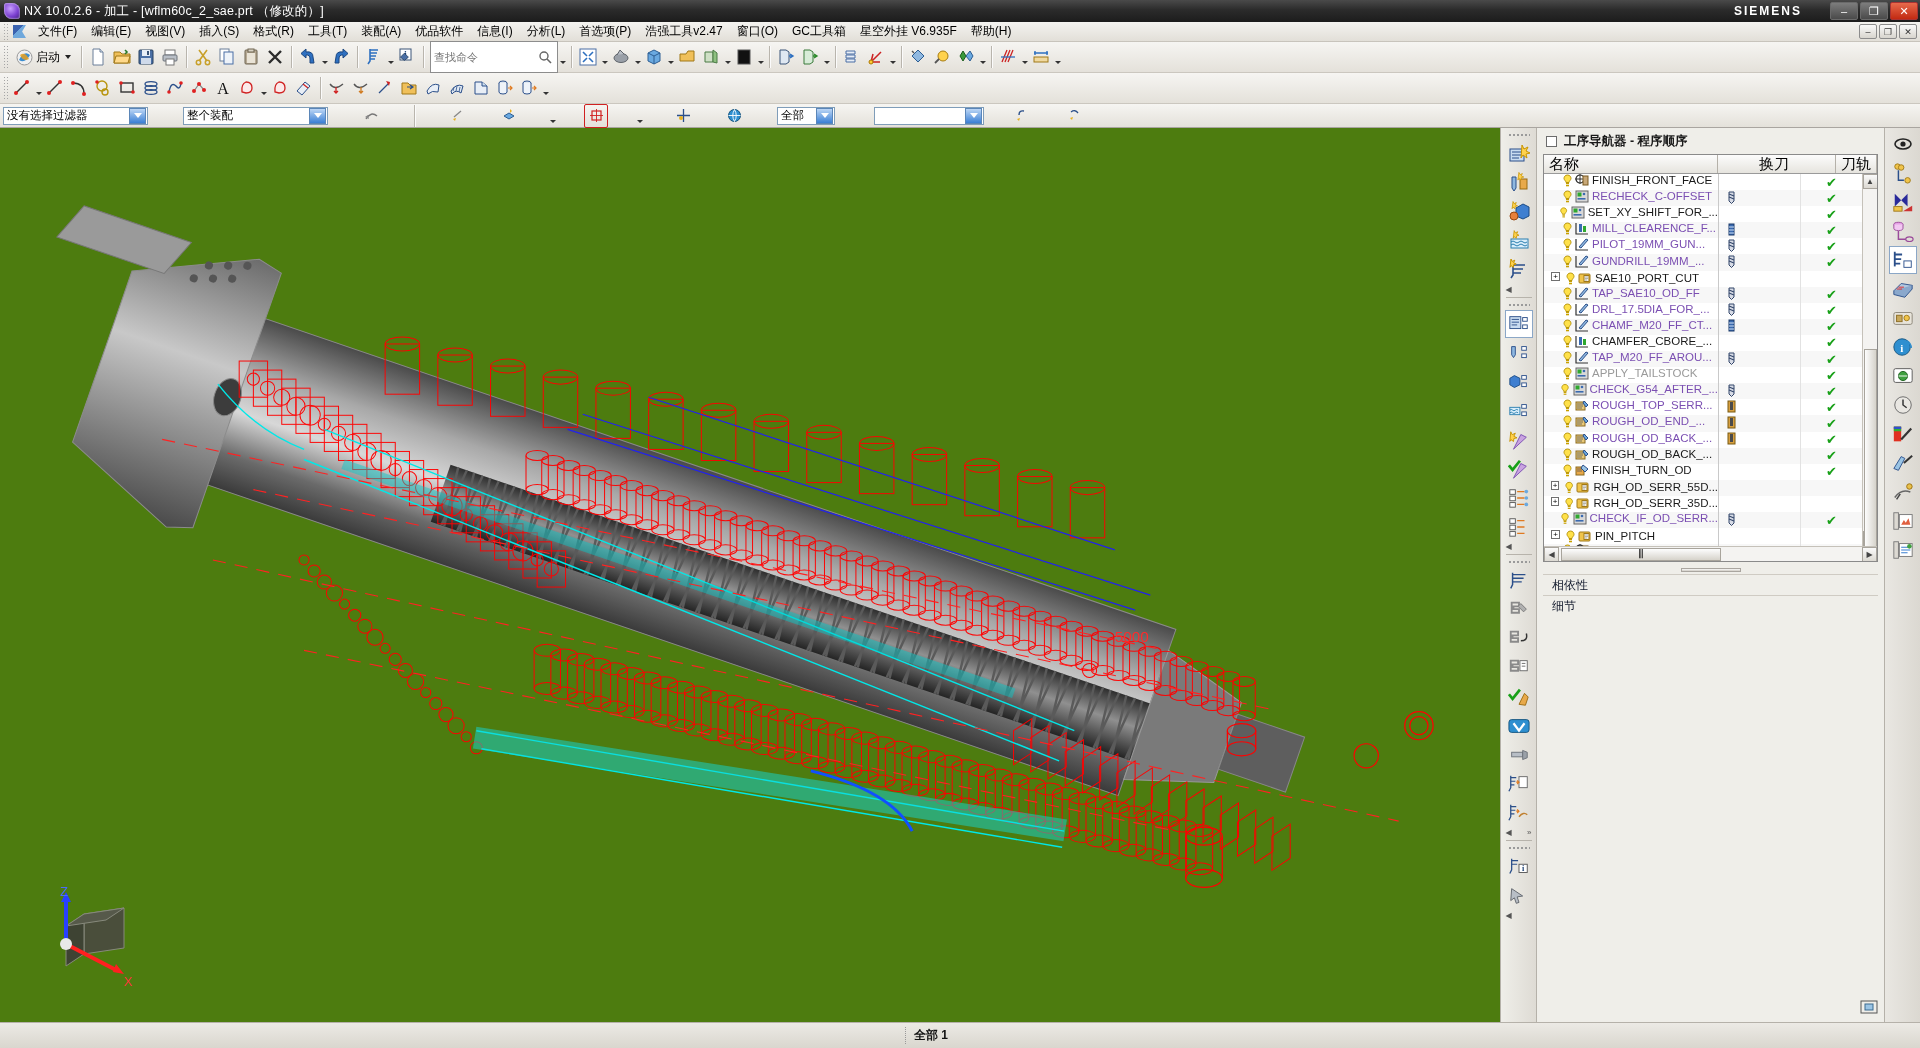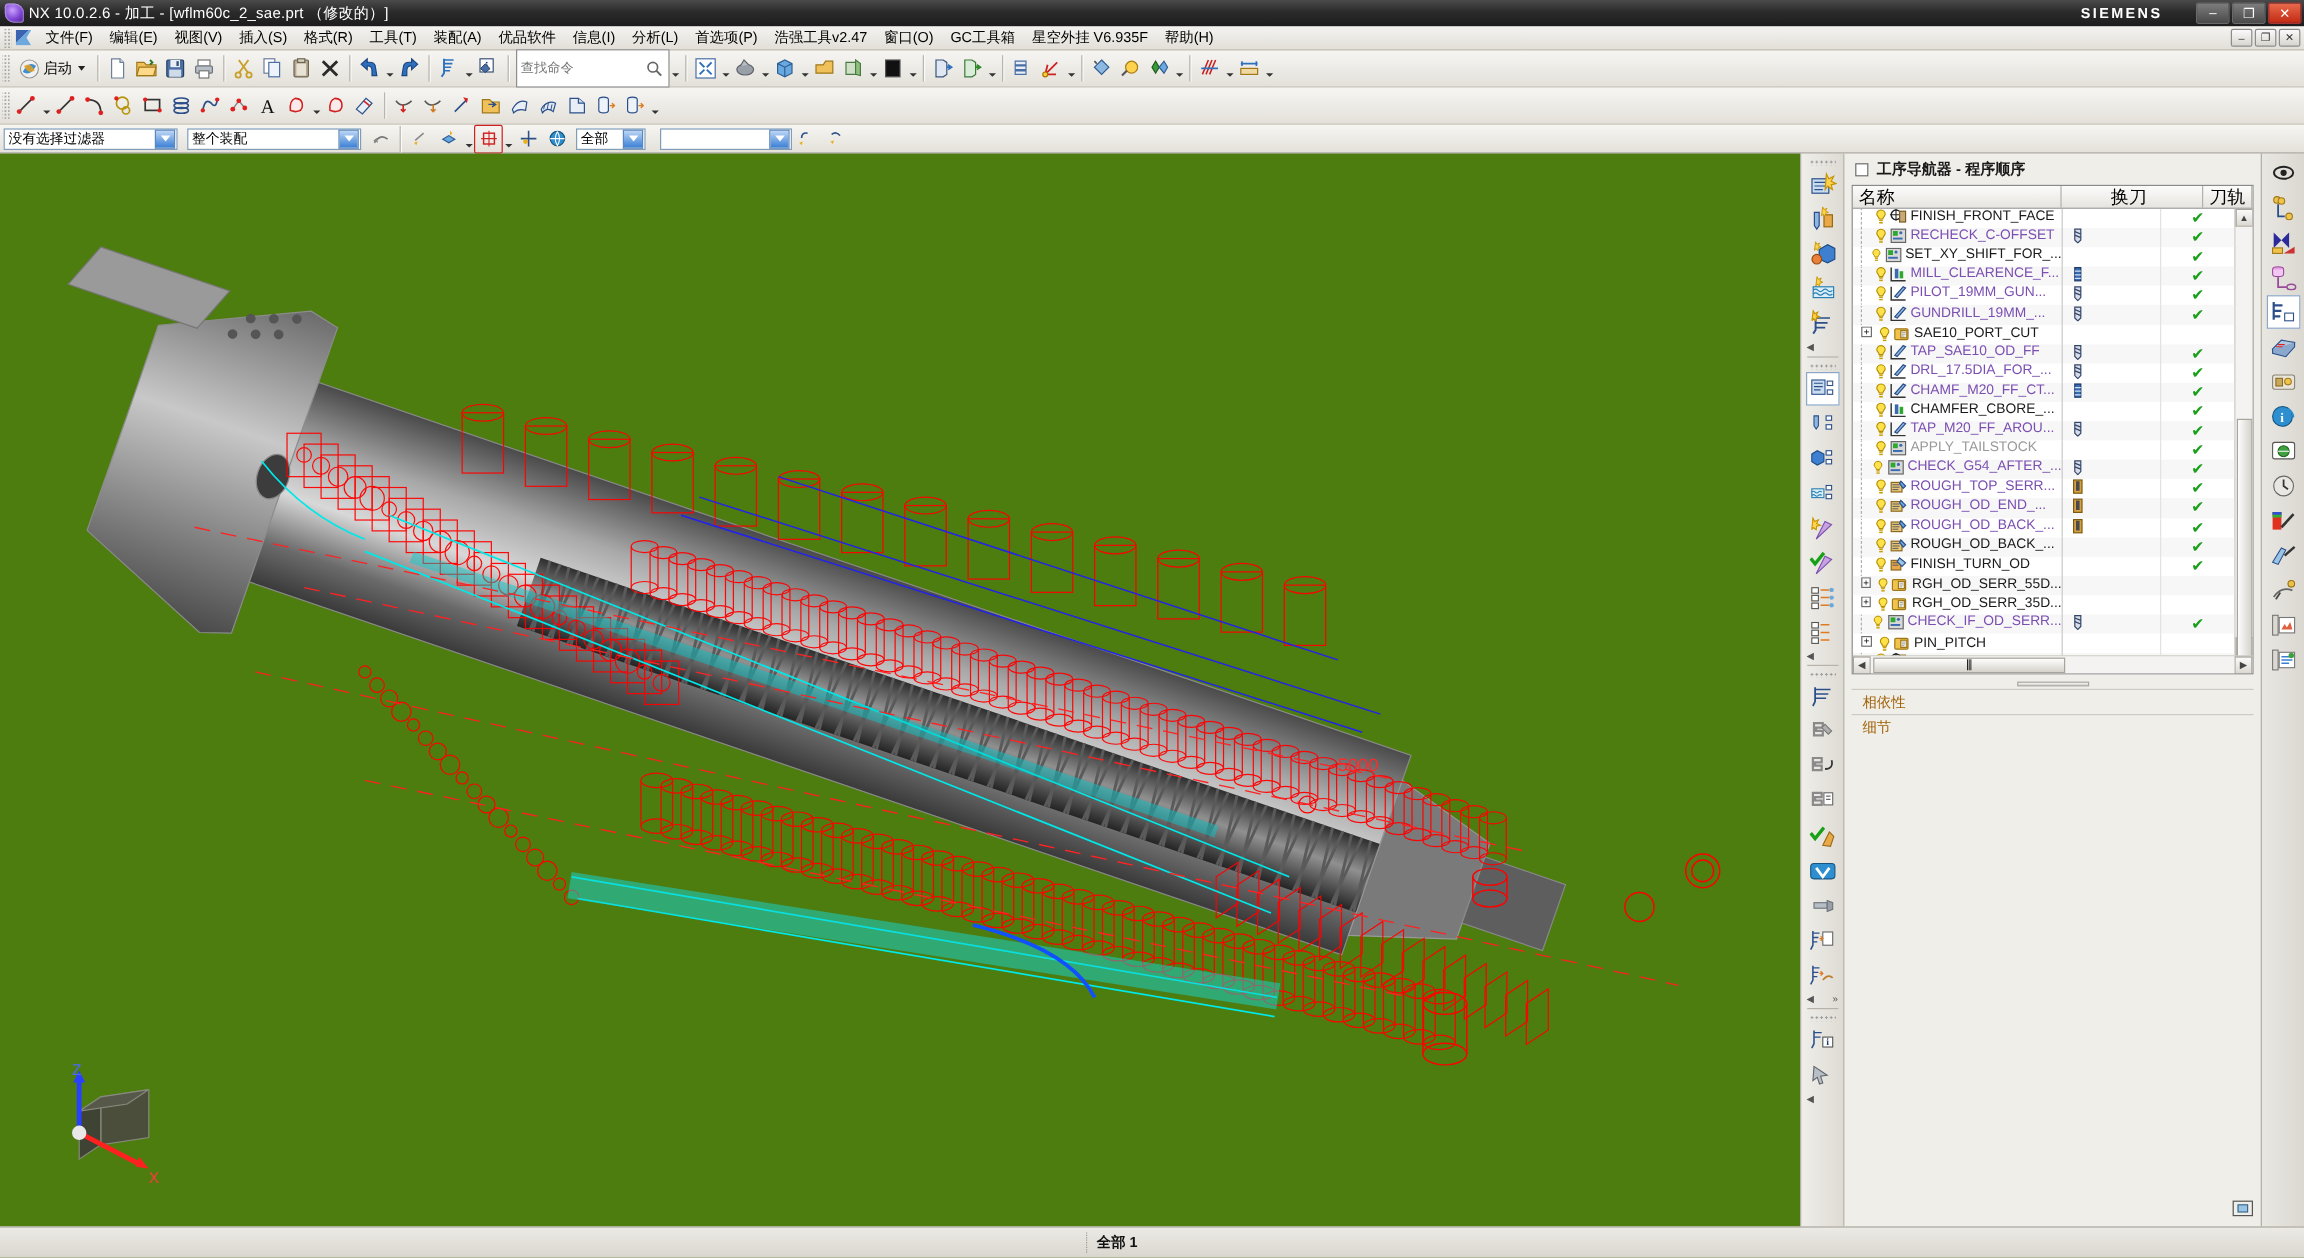--- a/index.html
+++ b/index.html
@@ -65,21 +65,21 @@
   .caret:after { content:""; border-left:3px solid transparent;border-right:3px solid transparent;border-top:3px solid #333;}
   .start-btn { display:flex;align-items:center;gap:3px;padding:0 5px;height:24px;font-size:12px;border:1px solid transparent;border-radius:2px;}
   .cmdsearch {
     width:128px;height:32px;border:1px solid #8d8d8d;background:#fff;
     display:flex;align-items:center;padding:0 3px;font-size:11px;color:#9a9a9a;
     margin-left:2px; position:relative;
   }
   .cmdsearch input { border:0;outline:0;width:104px;font-size:11px;font-family:inherit;color:#555;}
   
   #selbar { height:24px; background:linear-gradient(180deg,#f6f5f2,#e4e1da);
-    border-bottom:1px solid #a9a5a0; display:flex; align-items:center;}
+    border-bottom:1px solid #a9a5a0; display:flex; align-items:center;gap:27px;}
   .combo { height:18px; border:1px solid #7f9db9; background:#fff; display:flex;align-items:center;
      font-size:11.5px; padding-left:3px; position:relative; }
   .combo .val { flex:1; white-space:nowrap; overflow:hidden;}
   .combo .arrow {
     width:17px;height:16px;margin:0 1px 0 0;
     background:linear-gradient(180deg,#bcd6f5,#3a7fd5);
     border:1px solid #5b86b8;
     display:flex;align-items:center;justify-content:center;
   }
   .combo .arrow:after { content:"";border-left:4px solid transparent;border-right:4px solid transparent;border-top:5px solid #fff;}
@@ -130,21 +130,21 @@
   .vscroll { width:15px; background:#f0efed; border-left:1px solid #c5c1b9; display:flex;flex-direction:column;align-items:center;}
   .sbtn { width:15px;height:15px;background:linear-gradient(180deg,#fafafa,#dcd9d2);border:1px solid #a8a49c;
      display:flex;align-items:center;justify-content:center;font-size:8px;color:#444;}
   .sthumb { width:13px; background:linear-gradient(90deg,#fdfdfd,#d6d3cb); border:1px solid #a8a49c; }
   .hscroll { height:15px; background:#f0efed; border-top:1px solid #c5c1b9; display:flex;align-items:center;}
   .hthumb { height:13px; background:linear-gradient(180deg,#fdfdfd,#d6d3cb); border:1px solid #a8a49c;
      display:flex;align-items:center;justify-content:center;}
   #nav-splitter { height:9px; margin:3px 6px 0 6px; display:flex;align-items:center;justify-content:center;}
   #nav-splitter .bar { width:60px;height:4px;background:linear-gradient(180deg,#fbfbfb,#cfcbc3);border:1px solid #aaa6a0;}
   .nav-section { height:21px; margin:0 6px; border-top:1px solid #cfcbc3; display:flex;align-items:center;
-     padding-left:9px; font-size:12px; color:#a16207; }
+     padding-left:9px; font-size:12px; color:#0f172a; }
   
   #right-edge { width:36px; background:linear-gradient(90deg,#e9e7e2,#dbd8d1); border-left:1px solid #b5b1a9;
      display:flex;flex-direction:column;align-items:center;padding-top:2px;}
   
   #statusbar { height:26px; background:linear-gradient(180deg,#eceae5,#d9d6ce); border-top:1px solid #b5b1a9;
      display:flex;align-items:center; position:relative; }
   #status-text { position:absolute; left:905px; font-size:12px; font-weight:bold; color:#111;
      border-left:1px dotted #999; padding-left:8px;}
   
   #watermark { position:absolute; right:34px; bottom:4px; width:300px;height:88px; opacity:.92; pointer-events:none;}

